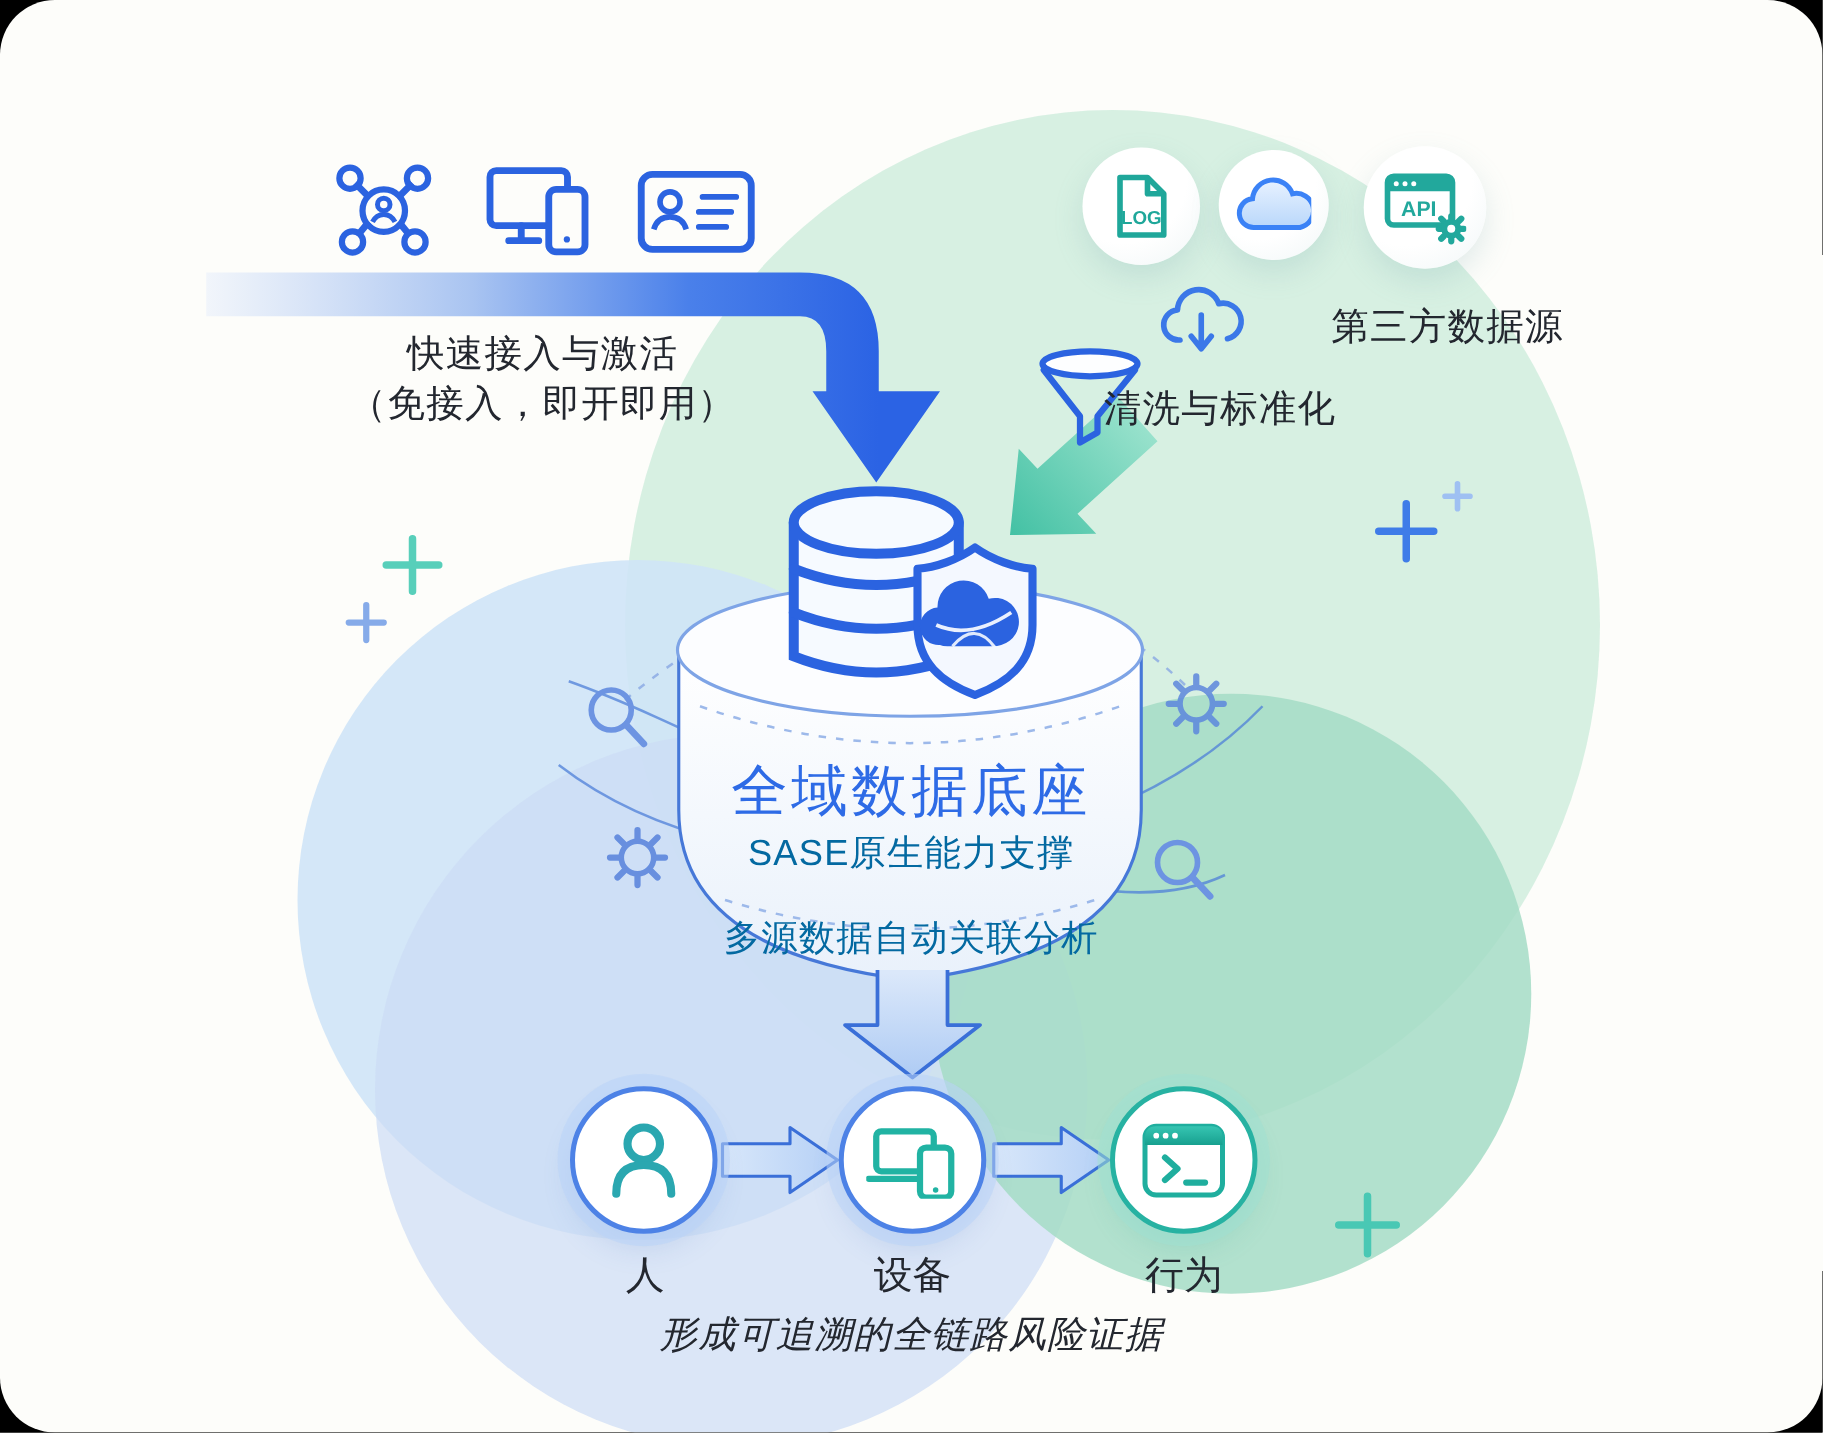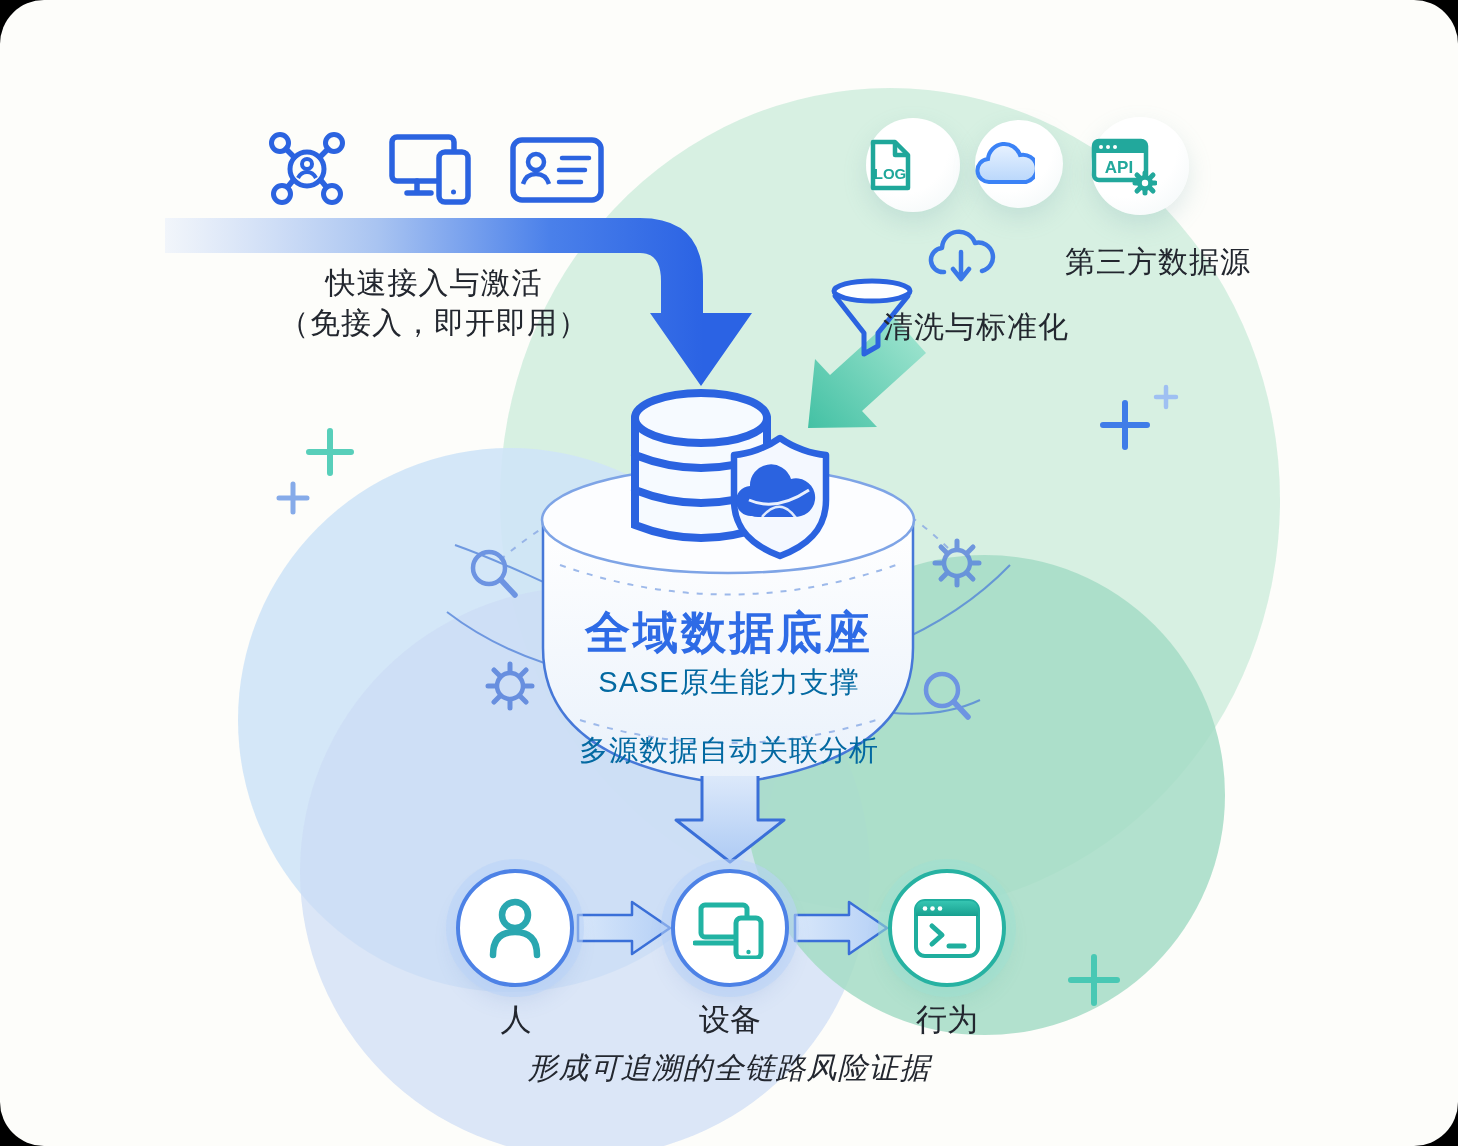--- a/index.html
+++ b/index.html
@@ -1,26 +1,26 @@
 <!DOCTYPE html>
 <html><head>
 <meta charset="utf-8">
 <style>
   html,body{margin:0;padding:0;background:#000;}
   body{width:1458px;height:1146px;position:relative;font-family:"Liberation Sans", sans-serif;}
   .card{position:absolute;inset:0;background:#fdfdfa;border-radius:44px;overflow:hidden;}
   .bg{position:absolute;left:0;top:0;width:1458px;height:1146px;}
   .abs{position:absolute;transform:translate(-50%,-50%);}
   .cap{font-size:30px;color:#23272f;white-space:nowrap;font-weight:500;letter-spacing:1px;text-align:center;}
-  .title{font-size:45px;font-weight:700;color:#2e6be6;white-space:nowrap;letter-spacing:3px;}
+  .title{font-size:45px;font-weight:400;color:#2e6be6;white-space:nowrap;letter-spacing:3px;}
   .sub{font-size:29px;color:#0369a1;font-weight:500;white-space:nowrap;letter-spacing:1px;}
   .bubble{position:absolute;border-radius:50%;transform:translate(-50%,-50%);
           background:radial-gradient(circle at 35% 28%, #ffffff 55%, #f0f6f7);
           box-shadow:0 10px 24px rgba(110,160,170,.20);
-          display:flex;align-items:center;justify-content:flex-start;}
+          display:flex;align-items:center;justify-content:center;}
   .node{position:absolute;width:110px;height:110px;border-radius:50%;background:#fff;
         transform:translate(-50%,-50%);display:flex;align-items:center;justify-content:center;}
   .node.blue{border:4px solid #4d82e6;box-shadow:0 0 0 10px rgba(186,212,248,.55),0 12px 22px rgba(90,130,200,.18);}
   .node.teal{border:4px solid #27b2a2;box-shadow:0 0 0 10px rgba(160,224,210,.55),0 12px 22px rgba(60,170,150,.18);}
   .node-label{font-size:31px;color:#23272f;font-weight:500;white-space:nowrap;}
   svg text{font-family:"Liberation Sans", sans-serif;}
 </style>
 </head>
 <body>
 

